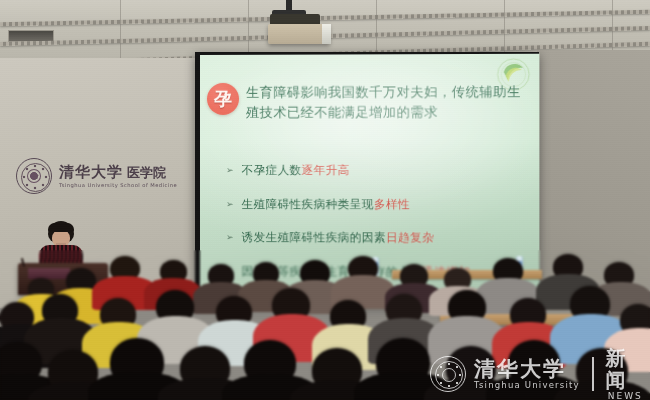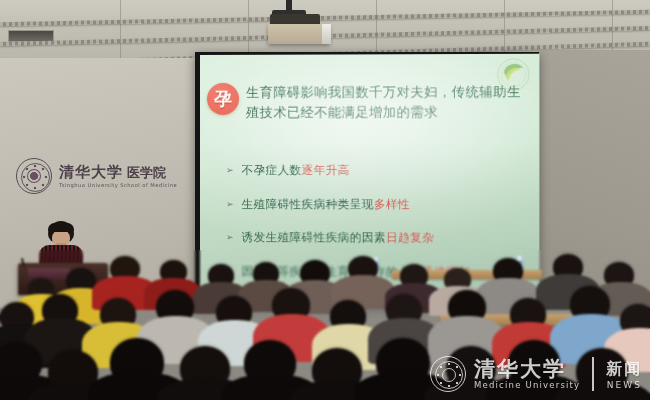--- a/index.html
+++ b/index.html
@@ -182,21 +182,21 @@
   .wm-mid{display:flex;flex-direction:column;justify-content:center;}
   .wm-cn{font-size:21px;font-weight:bold;color:rgba(255,255,255,.93);
     letter-spacing:2px;line-height:23px;white-space:nowrap;
     font-family:"DejaVu Serif","Liberation Serif",serif;
     text-shadow:0 1px 2px rgba(0,0,0,.35);}
   .wm-en{font-size:8.5px;color:rgba(255,255,255,.9);letter-spacing:1.2px;
     line-height:11px;white-space:nowrap;text-align:center;
     text-shadow:0 1px 2px rgba(0,0,0,.35);}
   .wm-div{width:2px;height:34px;background:rgba(255,255,255,.9);margin:0 4px;}
   .wm-right{display:flex;flex-direction:column;align-items:center;}
-  .wm-news-cn{font-size:16px;font-weight:bold;color:rgba(255,255,255,.93);
+  .wm-news-cn{font-size:20px;font-weight:bold;color:rgba(255,255,255,.93);
     letter-spacing:2px;line-height:22px;
     font-family:"DejaVu Serif","Liberation Serif",serif;
     text-shadow:0 1px 2px rgba(0,0,0,.35);}
   .wm-news-en{font-size:9px;color:rgba(255,255,255,.92);letter-spacing:2px;
     line-height:11px;text-shadow:0 1px 2px rgba(0,0,0,.35);}
 
   .grain{position:absolute;left:0;top:0;width:650px;height:400px;
     pointer-events:none;opacity:.14;
     background-image:repeating-linear-gradient(0deg,rgba(255,255,255,.05) 0 1px,rgba(0,0,0,.05) 1px 2px);}
 </style>
@@ -409,21 +409,21 @@
 
     <div class="blurlayer"></div>
   </div>
 
   <div class="watermark">
     <div class="wm-emblem">
       <div class="wm-ticks"></div>
     </div>
     <div class="wm-mid">
       <div class="wm-cn">清华大学</div>
-      <div class="wm-en">Medicine University</div>
+      <div class="wm-en">Tsinghua University</div>
     </div>
     <div class="wm-div"></div>
     <div class="wm-right">
       <div class="wm-news-cn">新闻</div>
       <div class="wm-news-en">NEWS</div>
     </div>
   </div>
 
   <div class="grain"></div>
 </div>

